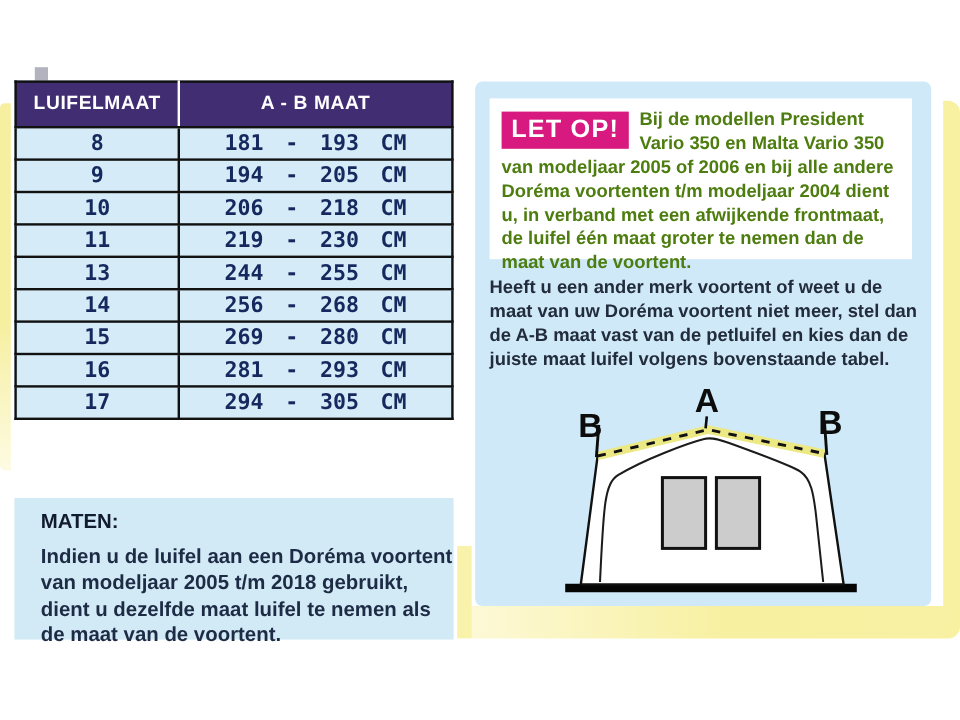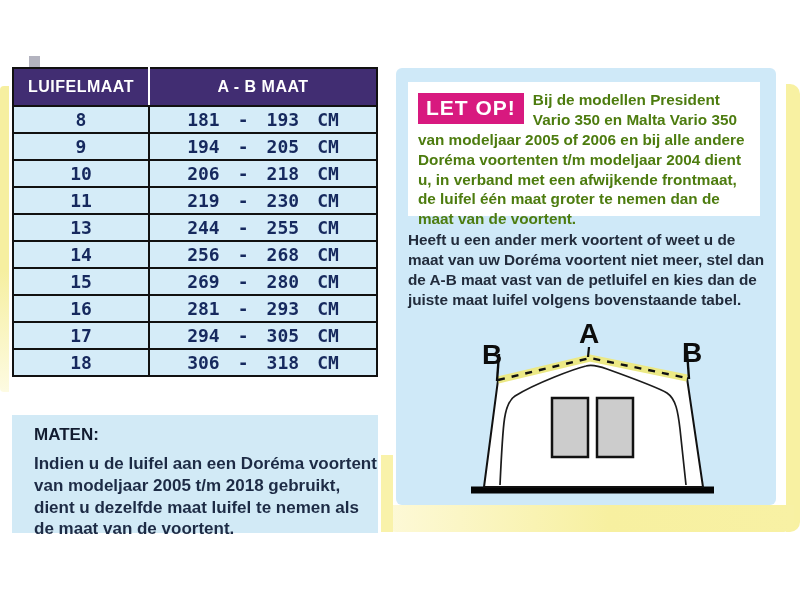--- a/index.html
+++ b/index.html
@@ -108,24 +108,20 @@
           <td>269 - 280 CM</td>
         </tr>
         <tr>
           <td>16</td>
           <td>281 - 293 CM</td>
         </tr>
         <tr>
           <td>17</td>
           <td>294 - 305 CM</td>
         </tr>
-        <tr>
-          <td>18</td>
-          <td>306 - 318 CM</td>
-        </tr>
       </tbody>
   </table>
 
   <div class="maten-block">
     <div class="maten-title">MATEN:</div>
     <div class="maten-body">Indien u de luifel aan een Doréma voortent van modeljaar 2005 t/m 2018 gebruikt, dient u dezelfde maat luifel te nemen als de maat van de voortent.</div>
   </div>
 
   <div class="panel">
 

